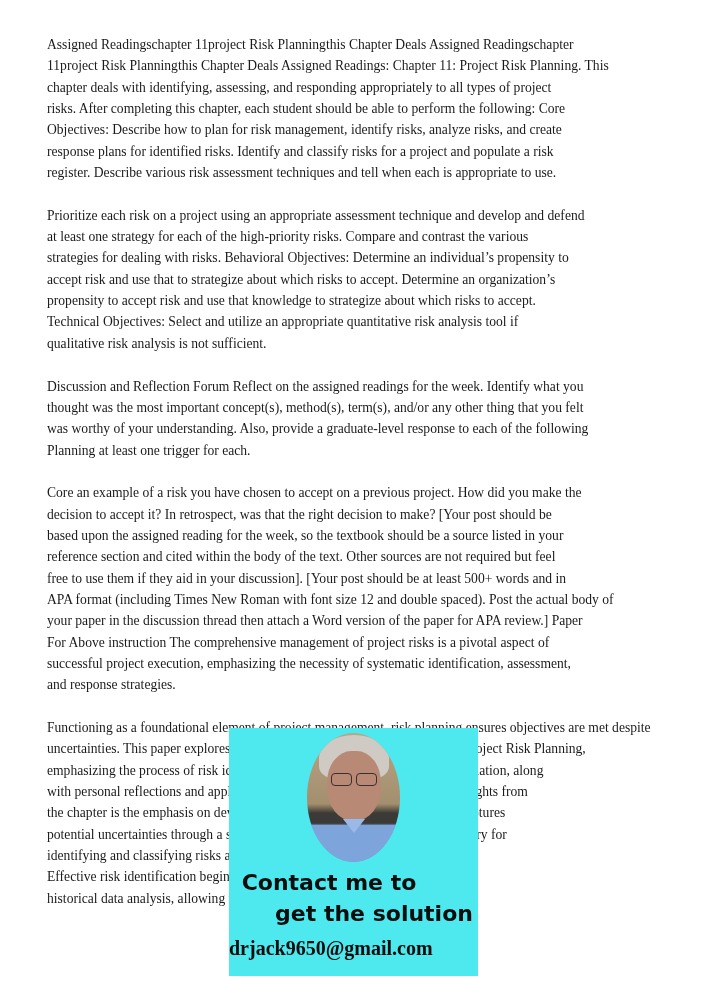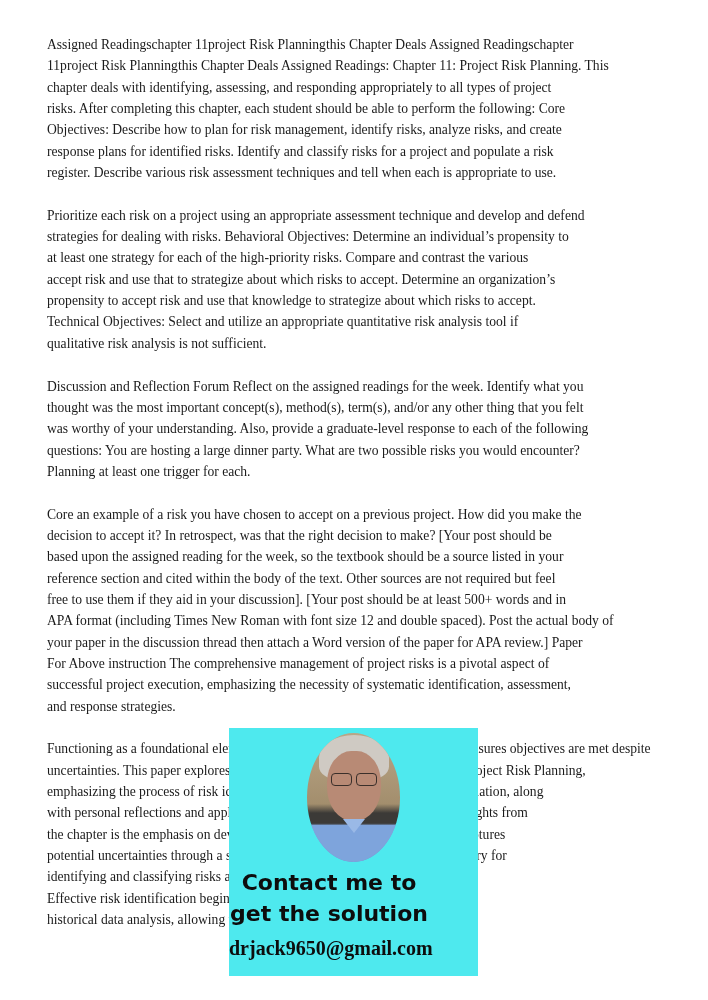--- a/index.html
+++ b/index.html
@@ -112,21 +112,21 @@
       color: #0d0d0d;
       white-space: nowrap;
     }
     .promo-cta {
       font-family: "DejaVu Sans", "Liberation Sans", sans-serif;
       font-weight: bold;
       font-size: 22px;
       line-height: 30px;
     }
     .promo-cta-1 { top: 140px; }
-    .promo-cta-2 { top: 171px; }
+    .promo-cta-2 { top: 171px; margin-left: 45px; }
     .promo-email {
       top: 207px;
       font-family: "Liberation Serif", "DejaVu Serif", serif;
       font-weight: bold;
       font-size: 20px;
       line-height: 26px;
     }
   </style>
 </head>
 <body>
@@ -139,33 +139,32 @@
       <span class="line">11project Risk Planningthis Chapter Deals Assigned Readings: Chapter 11: Project Risk Planning. This</span>
       <span class="line">chapter deals with identifying, assessing, and responding appropriately to all types of project</span>
       <span class="line">risks. After completing this chapter, each student should be able to perform the following: Core</span>
       <span class="line">Objectives: Describe how to plan for risk management, identify risks, analyze risks, and create</span>
       <span class="line">response plans for identified risks. Identify and classify risks for a project and populate a risk</span>
       <span class="line">register. Describe various risk assessment techniques and tell when each is appropriate to use.</span>
     </div>
 
     <div class="para">
       <span class="line">Prioritize each risk on a project using an appropriate assessment technique and develop and defend</span>
+      <span class="line">at least one strategy for each of the high-priority risks. Compare and contrast the various</span>
       <span class="line">strategies for dealing with risks. Behavioral Objectives: Determine an individual’s propensity to</span>
-      <span class="line">at least one strategy for each of the high-priority risks. Compare and contrast the various</span>
       <span class="line">accept risk and use that to strategize about which risks to accept. Determine an organization’s</span>
       <span class="line">propensity to accept risk and use that knowledge to strategize about which risks to accept.</span>
       <span class="line">Technical Objectives: Select and utilize an appropriate quantitative risk analysis tool if</span>
       <span class="line">qualitative risk analysis is not sufficient.</span>
     </div>
 
     <div class="para">
       <span class="line">Discussion and Reflection Forum Reflect on the assigned readings for the week. Identify what you</span>
       <span class="line">thought was the most important concept(s), method(s), term(s), and/or any other thing that you felt</span>
       <span class="line">was worthy of your understanding. Also, provide a graduate-level response to each of the following</span>
-      <span class="line">questions: You are hosting a large dinner party. What are two possible risks you would encounter?</span>
       <span class="line">Planning at least one trigger for each.</span>
     </div>
 
     <div class="para">
       <span class="line">Core an example of a risk you have chosen to accept on a previous project. How did you make the</span>
       <span class="line">decision to accept it? In retrospect, was that the right decision to make? [Your post should be</span>
       <span class="line">based upon the assigned reading for the week, so the textbook should be a source listed in your</span>
       <span class="line">reference section and cited within the body of the text. Other sources are not required but feel</span>
       <span class="line">free to use them if they aid in your discussion]. [Your post should be at least 500+ words and in</span>
       <span class="line">APA format (including Times New Roman with font size 12 and double spaced). Post the actual body of</span>

